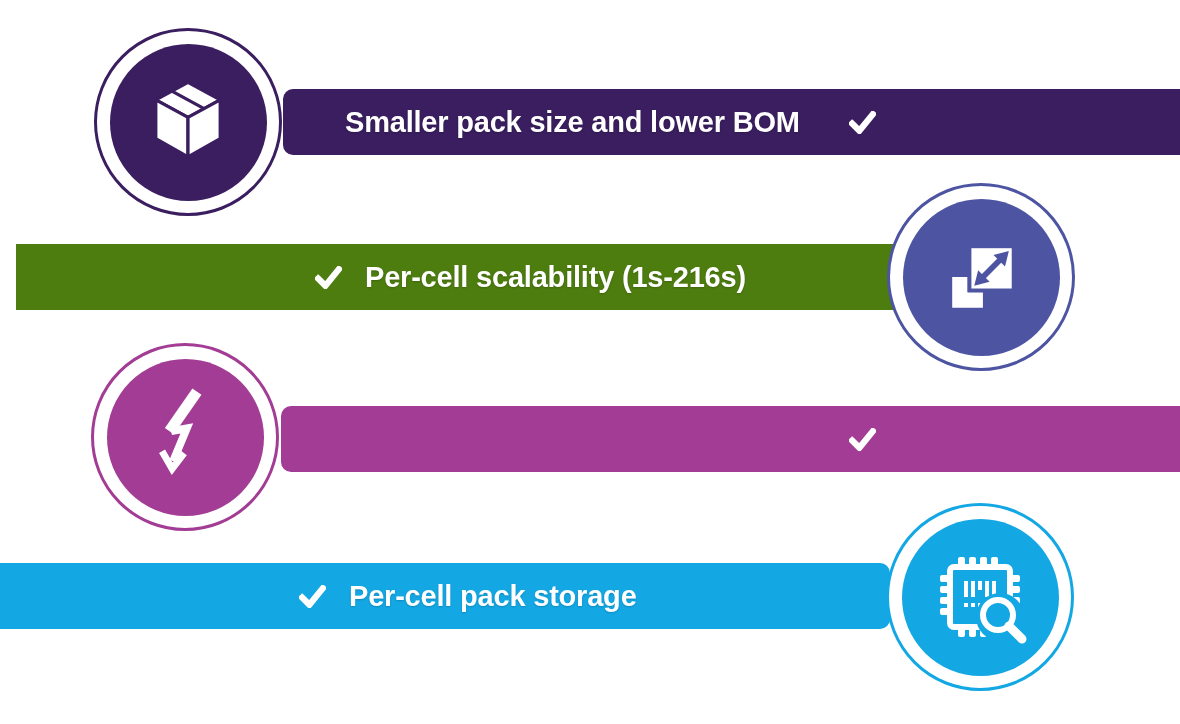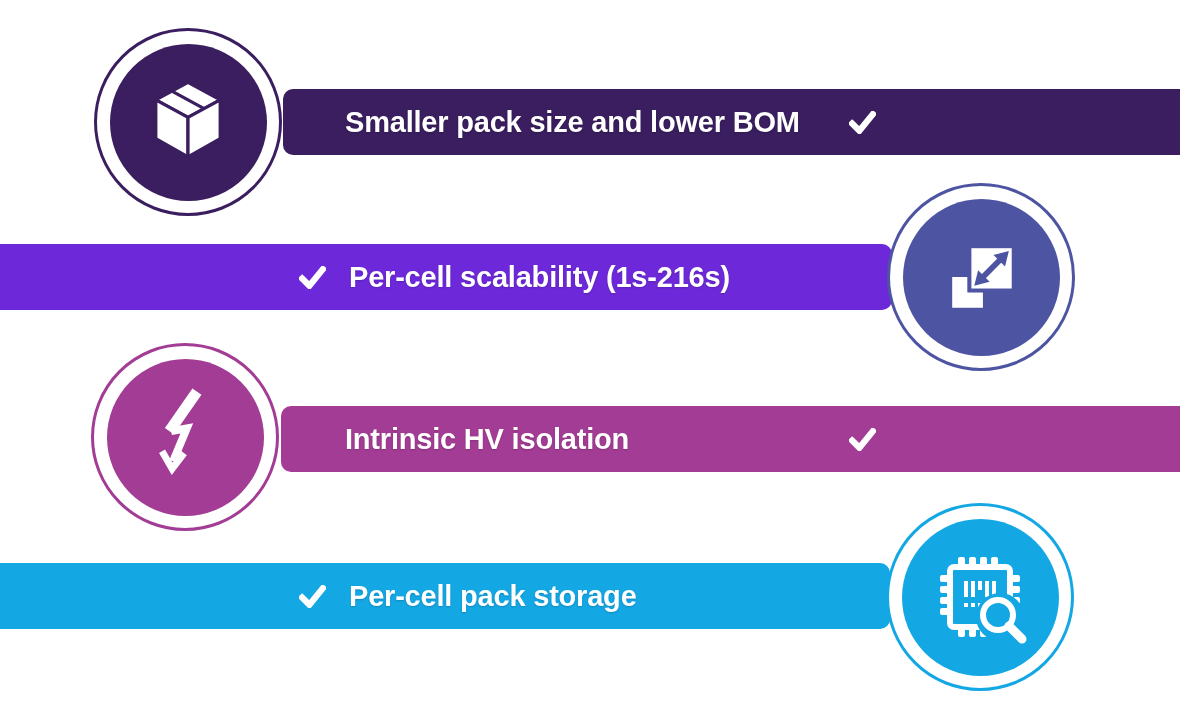--- a/index.html
+++ b/index.html
@@ -68,21 +68,21 @@
             <polygon points="15,26 15,68 50,88 50,45"></polygon>
             <polygon points="85,26 85,68 50,88 50,45"></polygon>
           </g>
           <line x1="32.5" y1="16.5" x2="67.5" y2="35.5" stroke="currentColor" stroke-width="3.5"></line>
         </svg>
       </div>
     </div>
   </div>
 
   <div>
-    <div class="bar bar-right" style="top: 244px; left: 0px; width: 892px; background: #6d28d9;">
+    <div class="bar bar-right" style="top: 244px; left: 16px; width: 892px; background: #4d7c0f;">
       <span class="check" style="left:299px;">
         <svg width="27" height="23" viewBox="0 0 26 22">
           <path d="M3 12 L10 19 L23 3" fill="none" stroke="#fff" stroke-width="6" stroke-linecap="square" stroke-linejoin="miter"></path>
         </svg>
       </span>
       <span class="label" style="left:349px;">Per-cell scalability (1s-216s)</span>
     </div>
     <div class="badge" style="left: 887px; top: 183px; border-color: rgb(77, 85, 163);">
       <div class="badge-fill" style="background: rgb(77, 85, 163); color: rgb(77, 85, 163);">
         <svg width="96" height="96" viewBox="0 0 100 100">
@@ -91,21 +91,20 @@
           <line x1="50" y1="52" x2="72" y2="30" stroke="currentColor" stroke-width="6"></line>
           <polygon points="79,23 63,27 75,39" fill="currentColor"></polygon>
           <polygon points="43,59 59,55 47,43" fill="currentColor"></polygon>
         </svg>
       </div>
     </div>
   </div>
 
   <div>
     <div class="bar bar-left" style="top: 406px; left: 281px; right: 0px; background: rgb(163, 60, 148);">
-      <span class="label" style="left:64px;">Intrinsic HV isolation</span>
       <span class="check" style="left:568px;">
         <svg width="27" height="23" viewBox="0 0 26 22">
           <path d="M3 12 L10 19 L23 3" fill="none" stroke="#fff" stroke-width="6" stroke-linecap="square" stroke-linejoin="miter"></path>
         </svg>
       </span>
     </div>
     <div class="badge" style="left: 91px; top: 343px; border-color: rgb(163, 60, 148);">
       <div class="badge-fill" style="background: rgb(163, 60, 148); color: rgb(163, 60, 148);">
         <svg width="92" height="101" viewBox="0 0 100 110">
           <path d="M63 5 L33 48" fill="none" stroke="#fff" stroke-width="12"></path>

